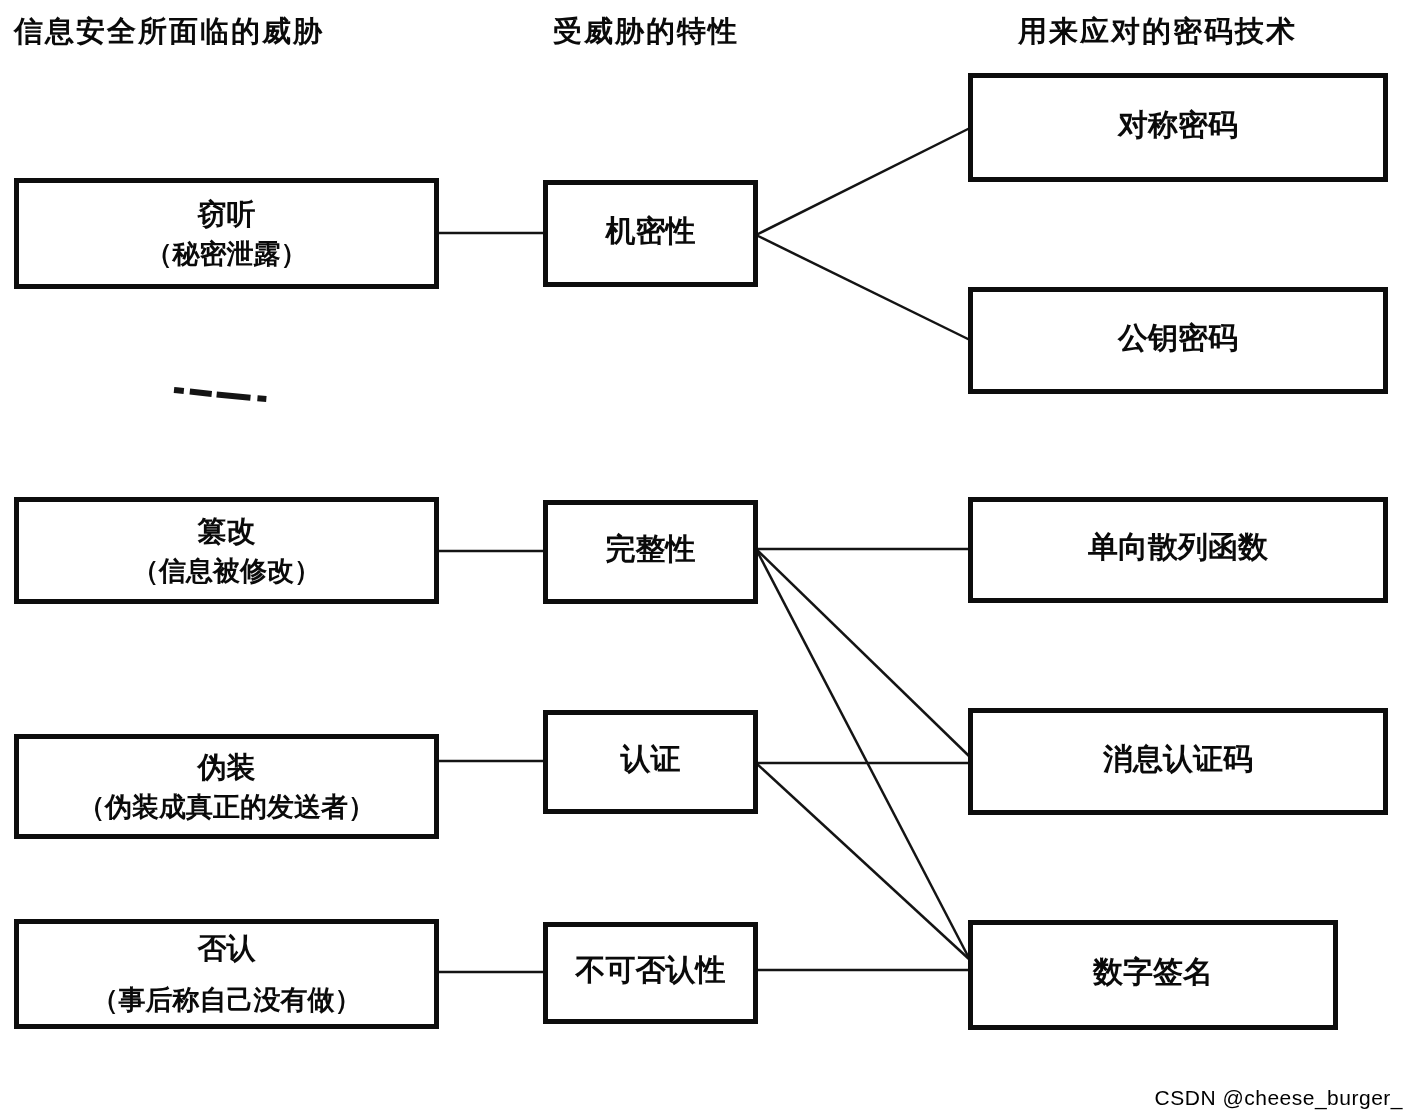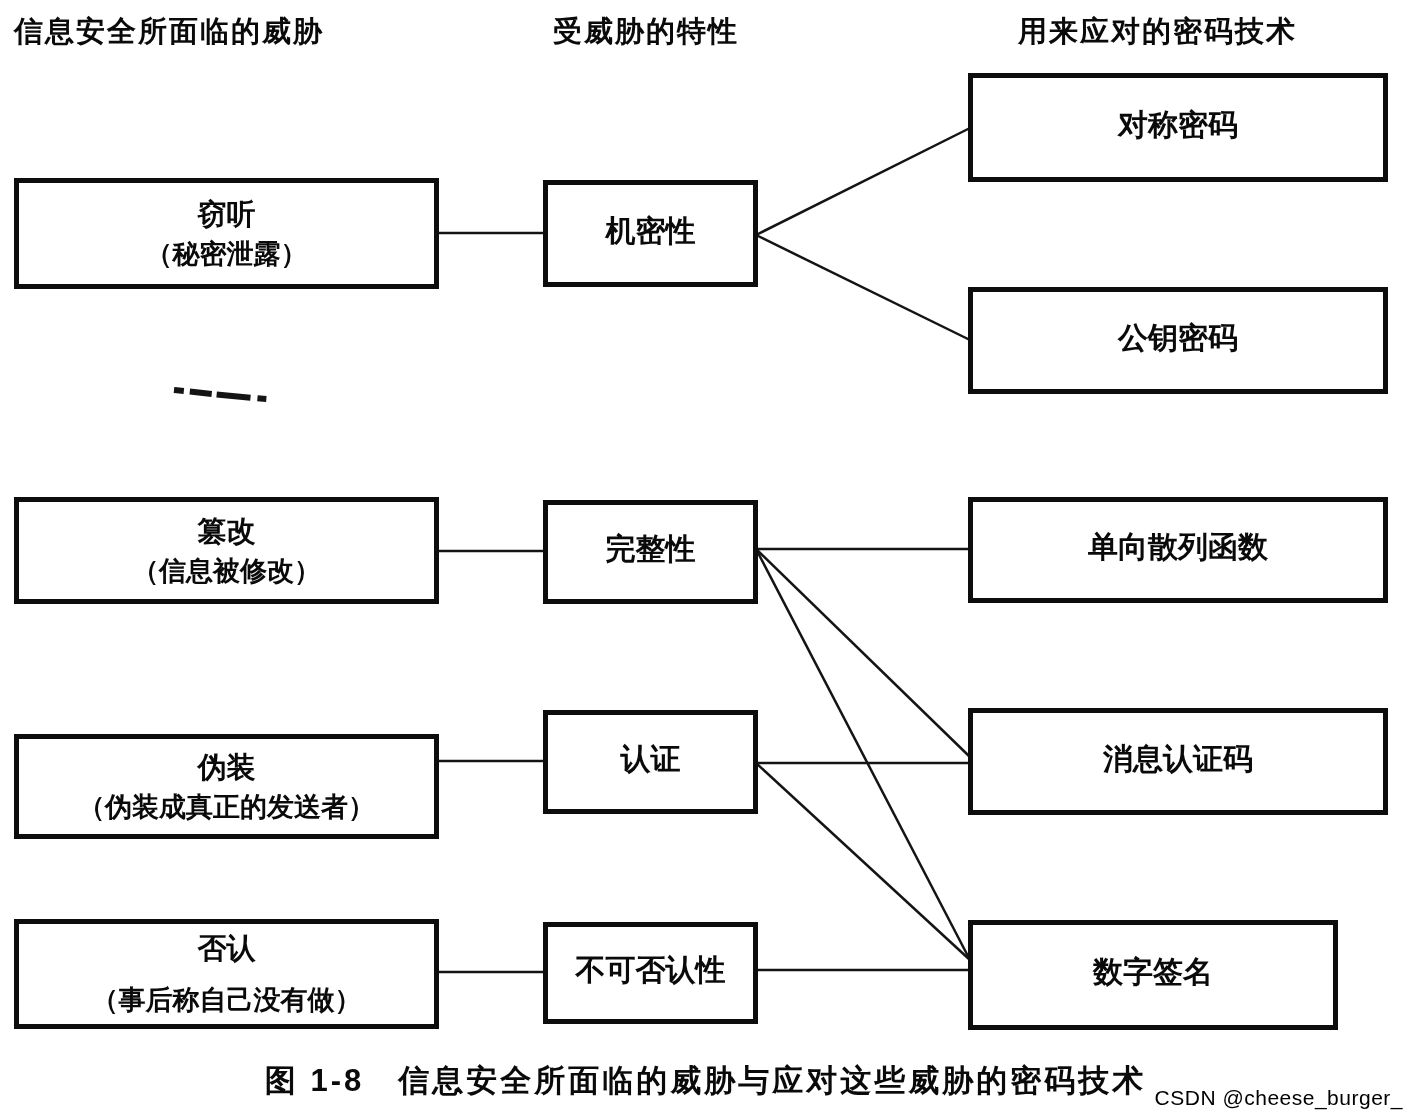--- a/index.html
+++ b/index.html
@@ -145,17 +145,16 @@
   <div class="box" style="left: 968px; top: 497px; width: 420px; height: 106px; border-color: rgb(13, 13, 13);">
     <div class="box-single">单向散列函数</div>
   </div>
   <div class="box" style="left: 968px; top: 708px; width: 420px; height: 107px; border-color: rgb(13, 13, 13);">
     <div class="box-single">消息认证码</div>
   </div>
   <div class="box" style="left: 968px; top: 920px; width: 370px; height: 110px; border-color: rgb(13, 13, 13);">
     <div class="box-single">数字签名</div>
   </div>
 
-  <div class="caption">图 1-8　信息安全所面临的威胁与应对这些威胁的密码技术</div>
 
   <div class="watermark" style="color: #000000;">CSDN @cheese_burger_</div>
 
 </div>
 
 </body></html>

